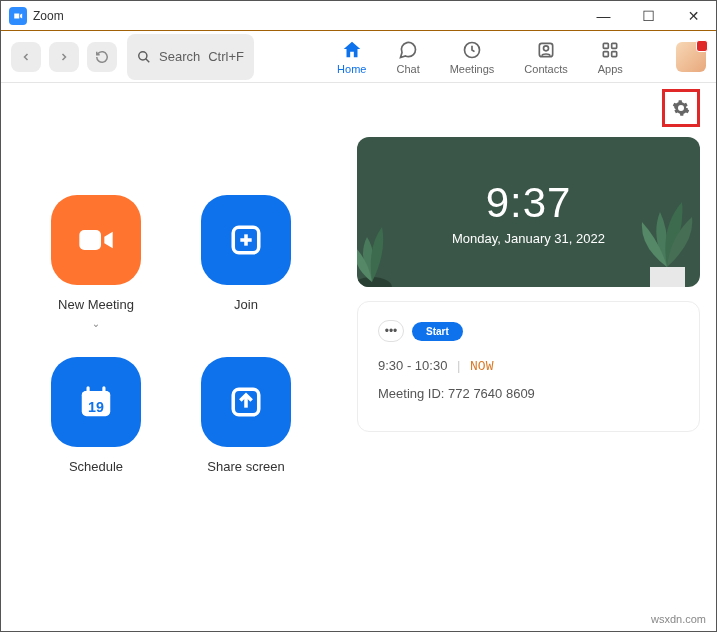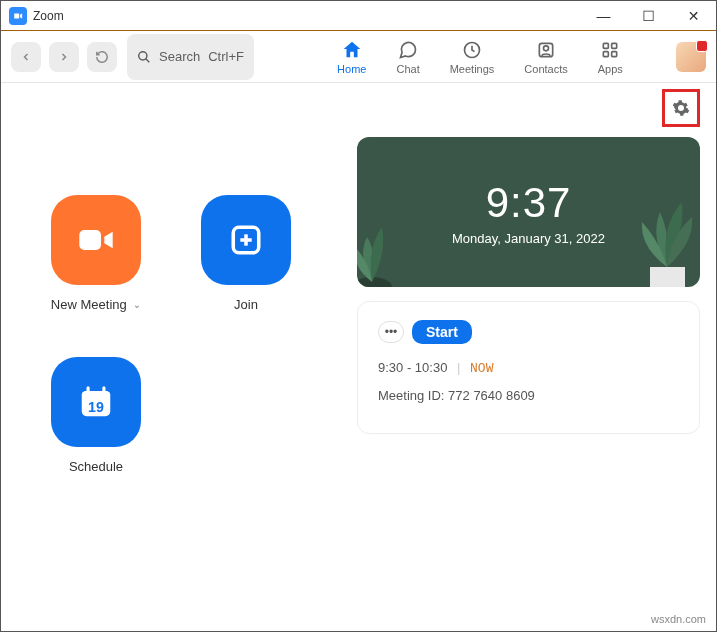--- a/index.html
+++ b/index.html
@@ -26,36 +26,36 @@
 .content { display: flex; padding: 12px 16px 0 16px; height: calc(100% - 82px); position: relative; }
 .settings-wrap { position: absolute; top: 6px; right: 16px; border: 3px solid #e02828; padding: 4px; }
 .settings-btn { width: 24px; height: 24px; display: flex; align-items: center; justify-content: center; color: #666; }
 
 .left-panel { width: 340px; padding: 100px 0 0 4px; }
 .action-grid { display: grid; grid-template-columns: 150px 150px; grid-template-rows: 150px 150px; gap: 12px 0; }
 .action-cell { display: flex; flex-direction: column; align-items: center; gap: 12px; }
 .action-btn { width: 90px; height: 90px; border-radius: 26px; display: flex; align-items: center; justify-content: center; }
 .action-btn.orange { background: #ff742e; }
 .action-btn.blue { background: #0e72ed; }
-.action-label { font-size: 13px; color: #333; display: flex; align-items: center; gap: 6px; }
+.action-label { font-size: 13px; color: #333; display: flex; align-items: center; gap: 6px; flex-direction: column; }
 .chev { color: #888; font-size: 10px; }
 
 .right-panel { flex: 1; padding-top: 42px; }
 .clock-card { background: #3a5648; border-radius: 12px; height: 150px; position: relative; overflow: hidden; display: flex; flex-direction: column; align-items: center; justify-content: center; color: #fff; }
 .clock-time { font-size: 42px; font-weight: 500; letter-spacing: 1px; }
 .clock-date { font-size: 13px; margin-top: 4px; }
 .plant { position: absolute; bottom: -10px; }
 .plant.left { left: -10px; }
 .plant.right { right: -10px; }
 
 .meeting-card { border: 1px solid #ededed; border-radius: 12px; margin-top: 14px; padding: 18px 20px; }
 .meeting-head { display: flex; align-items: center; margin-bottom: 16px; }
 .meeting-title { font-size: 17px; font-weight: 700; color: #222; flex: 1; }
 .more-btn { width: 26px; height: 22px; border: 1px solid #e0e0e0; border-radius: 11px; display: flex; align-items: center; justify-content: center; color: #555; font-size: 12px; margin-right: 8px; }
-.start-btn { background: #0e72ed; color: #fff; border-radius: 10px; padding: 4px 14px; font-size: 14px; font-weight: 600; }
+.start-btn { background: #0e72ed; color: #fff; border-radius: 10px; padding: 4px 14px; font-size: 10px; font-weight: 600; }
 .meeting-row { font-size: 13px; color: #555; margin-bottom: 12px; }
 .sep { color: #ccc; margin: 0 6px; }
 .now { color: #d97b29; font-weight: 500; font-family: Liberation Mono, monospace; }
 
 .watermark { position: absolute; bottom: 6px; right: 10px; font-size: 11px; color: #888; }
 </style>
 </head>
 <body>
 
 <div class="titlebar">
@@ -188,20 +188,30 @@
           <svg width="38" height="38" viewBox="0 0 24 24">
               <rect x="3" y="5" width="18" height="16" rx="3" fill="#fff"></rect>
               <rect x="3" y="5" width="18" height="5" rx="3" fill="#fff"></rect>
               <rect x="6" y="2" width="2" height="5" rx="1" fill="#fff"></rect>
               <rect x="16" y="2" width="2" height="5" rx="1" fill="#fff"></rect>
               <text x="12" y="18" text-anchor="middle" font-size="9" fill="#0e72ed" font-weight="700">19</text>
             </svg>
         </div>
         <div class="action-label">Schedule</div>
       </div>
+      <div class="action-cell">
+        <div class="action-btn blue">
+          <svg width="34" height="34" viewBox="0 0 24 24" fill="none" stroke="#fff" stroke-width="2.5">
+              <rect x="3" y="3" width="18" height="18" rx="4"></rect>
+              <line x1="12" y1="16" x2="12" y2="8"></line>
+              <polyline points="8 11 12 7 16 11"></polyline>
+            </svg>
+        </div>
+        <div class="action-label">Share screen</div>
+      </div>
     </div>
   </div>
 
   <div class="right-panel">
     <div class="clock-card">
       <svg class="plant left" width="80" height="100" viewBox="0 0 80 100">
           <ellipse cx="25" cy="90" rx="20" ry="10" fill="#2a3f33"></ellipse>
           <path d="M25 85 Q10 60 20 40 Q30 55 25 85" fill="#4a7a5c"></path>
           <path d="M25 85 Q40 55 35 30 Q20 50 25 85" fill="#3d6b4e"></path>
           <path d="M25 85 Q5 70 8 50 Q22 65 25 85" fill="#558866"></path>

